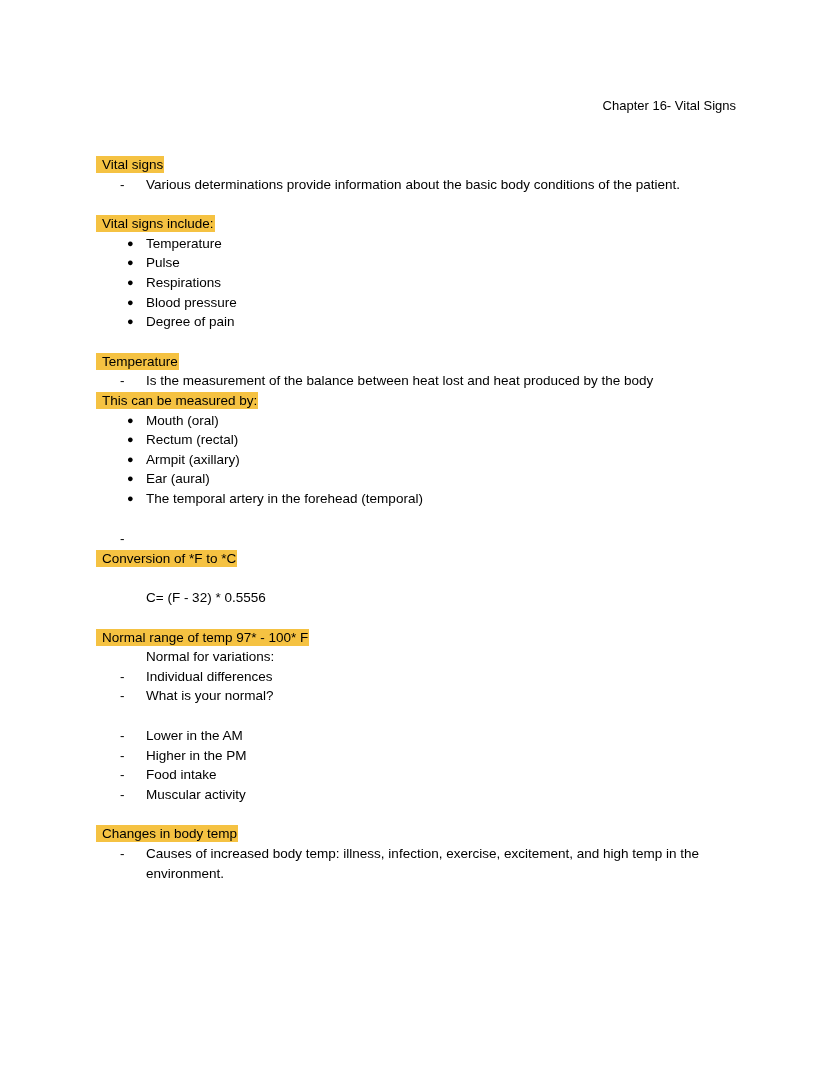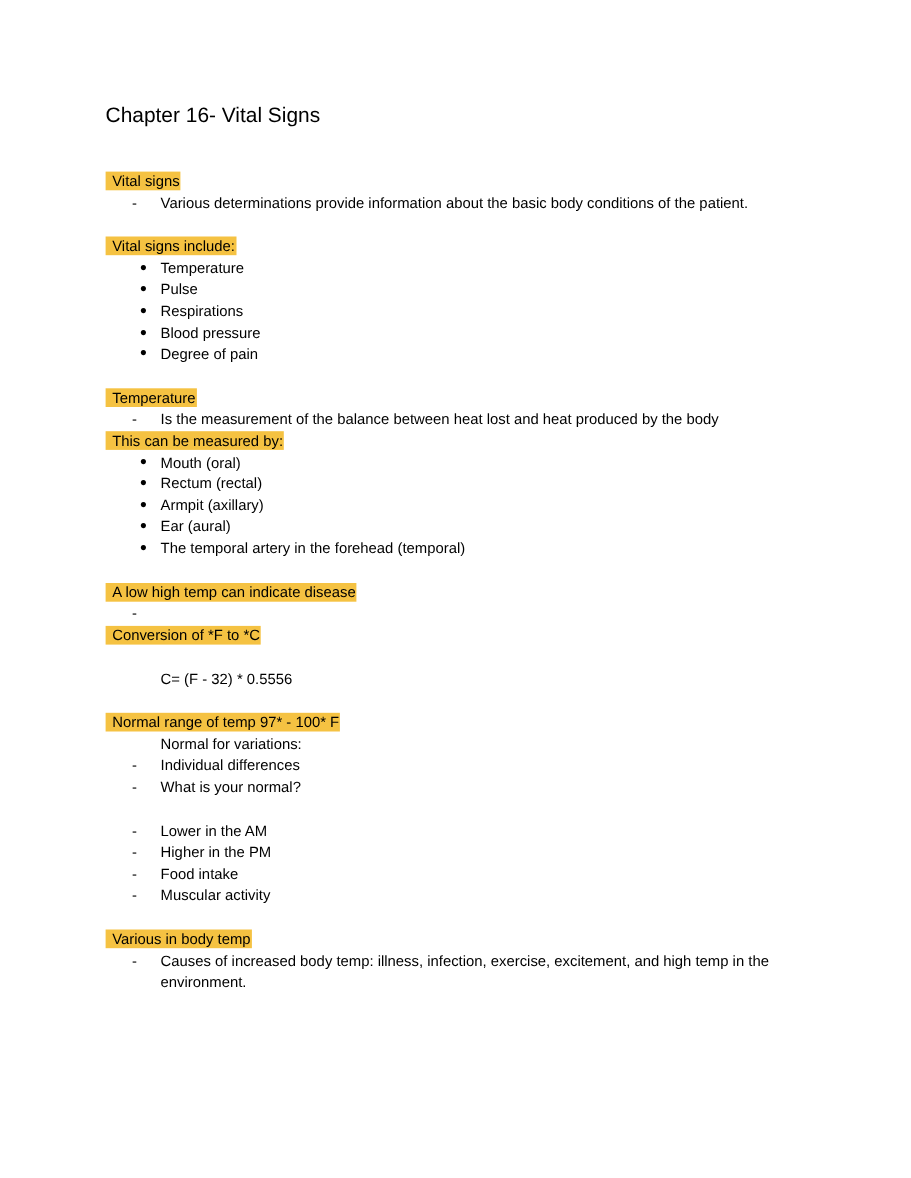--- a/index.html
+++ b/index.html
@@ -19,22 +19,22 @@
     box-sizing: border-box;
     overflow: hidden;
   }
   .doc-body {
     position: absolute;
     left: 96px;
     top: 96px;
     width: 640px;
   }
   .doc-title {
-    text-align: left;
-    font-size: 19px;
+    text-align: right;
+    font-size: 13px;
     line-height: 20px;
     margin: 0;
     padding: 0;
   }
   .spacer-title {
     height: 39px;
   }
   .section {
     margin: 0;
   }
@@ -136,21 +136,20 @@
         <li class="item bullet"><span class="marker">●</span><span>Rectum (rectal)</span></li>
         <li class="item bullet"><span class="marker">●</span><span>Armpit (axillary)</span></li>
         <li class="item bullet"><span class="marker">●</span><span>Ear (aural)</span></li>
         <li class="item bullet"><span class="marker">●</span><span>The temporal artery in the forehead (temporal)</span></li>
       </ul>
     </div>
 
     <div class="gap"></div>
 
     <div class="section">
-      <div class="heading"><span class="hl">A low high temp can indicate disease</span></div>
       <ul class="list">
         <li class="item dash"><span class="marker">-</span></li>
       </ul>
     </div>
 
     <div class="gap"></div>
 
     <div class="section">
       <div class="heading"><span class="hl">Conversion of *F to *C</span></div>
       <div class="formula-gap-top"></div>
@@ -175,20 +174,20 @@
         <li class="item dash"><span class="marker">-</span><span>Lower in the AM</span></li>
         <li class="item dash"><span class="marker">-</span><span>Higher in the PM</span></li>
         <li class="item dash"><span class="marker">-</span><span>Food intake</span></li>
         <li class="item dash"><span class="marker">-</span><span>Muscular activity</span></li>
       </ul>
     </div>
 
     <div class="gap"></div>
 
     <div class="section">
-      <div class="heading"><span class="hl">Various in body temp</span></div>
+      <div class="heading"><span class="hl">Changes in body temp</span></div>
       <ul class="list">
         <li class="item dash"><span class="marker">-</span><span>Causes of increased body temp: illness, infection, exercise, excitement, and high temp in the environment.</span></li>
       </ul>
     </div>
 
   </div>
 </div>
 
 </body></html>

